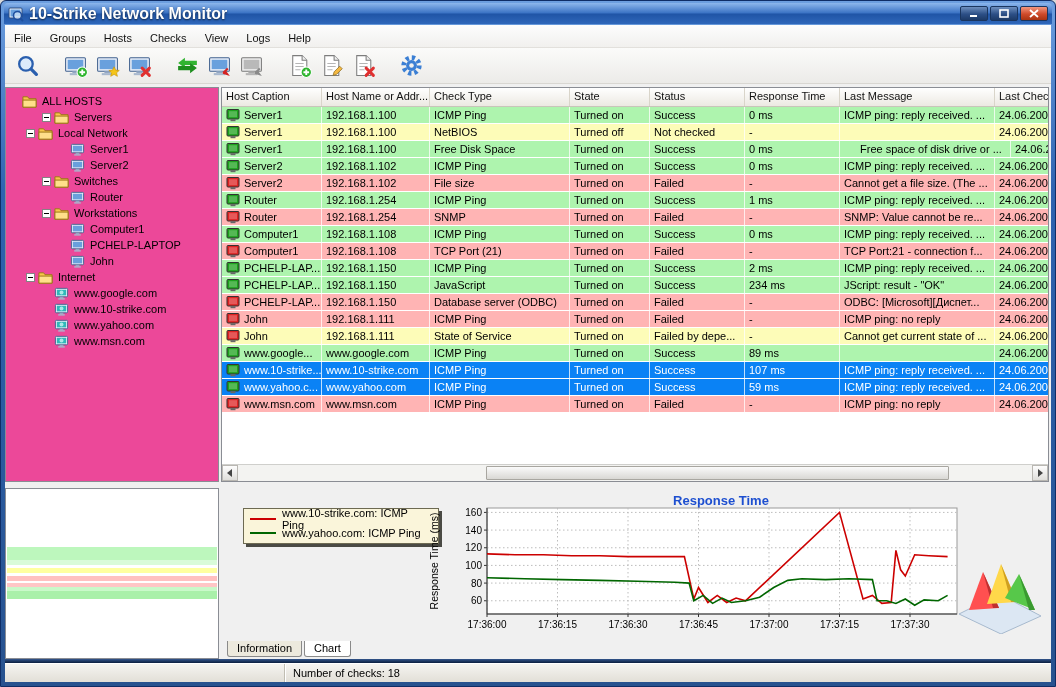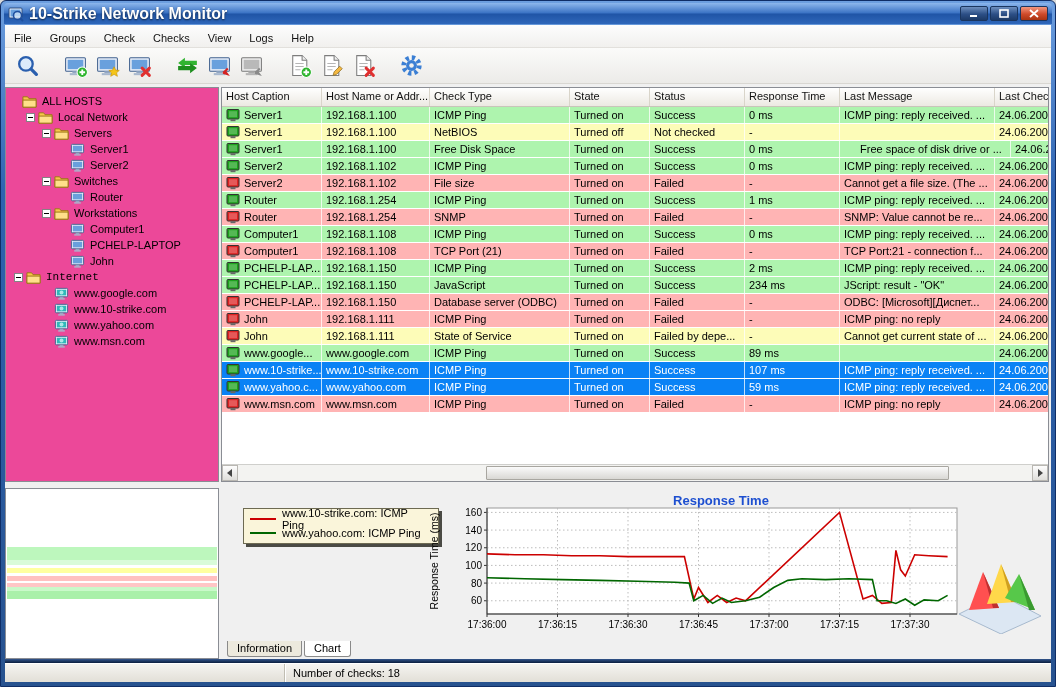--- a/index.html
+++ b/index.html
@@ -117,21 +117,21 @@
             <path d="M1 1l8 7M9 1l-8 7" stroke="#fff" stroke-width="1.8"></path>
           </svg>
         </span>
     </span>
   </div>
 
   <div class="client">
     <div class="menubar" id="menubar">
         <span class="mitem">File</span>
         <span class="mitem">Groups</span>
-        <span class="mitem">Check</span>
+        <span class="mitem">Hosts</span>
         <span class="mitem">Checks</span>
         <span class="mitem">View</span>
         <span class="mitem">Logs</span>
         <span class="mitem">Help</span>
       </div>
     <div class="toolbar" id="toolbar">
         <div class="tbtn">
           <svg viewBox="0 0 24 24" width="25" height="25">
             <circle cx="10.5" cy="10.5" r="6.5" fill="#dcebfb" stroke="#2a5fae" stroke-width="2.2"></circle>
             <path d="M15.5 15.5l5 5" stroke="#2a5fae" stroke-width="3.2" stroke-linecap="round"></path>
@@ -230,153 +230,153 @@
           <div class="titem" style="padding-left: 4px;">
             <span class="espace"></span>
             <span class="ticon">
               <svg viewBox="0 0 16 16" width="15" height="15">
                 <path d="M1 3h5l1.5 2H15v9H1z" fill="#f7c64a" stroke="#9a7416"></path>
                 <path d="M1 6.5h14V14H1z" fill="#ffdf8a" stroke="#9a7416"></path>
               </svg>
             </span>
             <span class="tlabel">ALL HOSTS</span>
           </div>
+          <div class="titem" style="padding-left: 36px;">
+            <span class="ebox">
+              <svg width="9" height="9">
+                <rect x="0.5" y="0.5" width="8" height="8" fill="#fff" stroke="#848484"></rect>
+                <line x1="2" y1="4.5" x2="7" y2="4.5" stroke="#000"></line>
+              </svg>
+            </span>
+            <span class="ticon">
+              <svg viewBox="0 0 16 16" width="15" height="15">
+                <path d="M1 3h5l1.5 2H15v9H1z" fill="#f7c64a" stroke="#9a7416"></path>
+                <path d="M1 6.5h14V14H1z" fill="#ffdf8a" stroke="#9a7416"></path>
+              </svg>
+            </span>
+            <span class="tlabel">Servers</span>
+          </div>
           <div class="titem" style="padding-left: 20px;">
             <span class="ebox">
               <svg width="9" height="9">
                 <rect x="0.5" y="0.5" width="8" height="8" fill="#fff" stroke="#848484"></rect>
                 <line x1="2" y1="4.5" x2="7" y2="4.5" stroke="#000"></line>
               </svg>
             </span>
             <span class="ticon">
               <svg viewBox="0 0 16 16" width="15" height="15">
                 <path d="M1 3h5l1.5 2H15v9H1z" fill="#f7c64a" stroke="#9a7416"></path>
                 <path d="M1 6.5h14V14H1z" fill="#ffdf8a" stroke="#9a7416"></path>
               </svg>
             </span>
             <span class="tlabel">Local Network</span>
           </div>
+          <div class="titem" style="padding-left: 52px;">
+            <span class="espace"></span>
+            <span class="ticon">
+              <svg viewBox="0 0 16 16" width="15" height="15">
+                <rect x="1.5" y="2.5" width="13" height="9" rx="1" fill="#e8eef8" stroke="#41618e"></rect>
+                <rect x="3" y="4" width="10" height="6" fill="#69a0dd"></rect>
+                <rect x="6" y="11.5" width="4" height="1.5" fill="#93a7c4"></rect>
+                <rect x="4.5" y="13" width="7" height="1.5" fill="#a8b8cf"></rect>
+              </svg>
+            </span>
+            <span class="tlabel">Server1</span>
+          </div>
+          <div class="titem" style="padding-left: 52px;">
+            <span class="espace"></span>
+            <span class="ticon">
+              <svg viewBox="0 0 16 16" width="15" height="15">
+                <rect x="1.5" y="2.5" width="13" height="9" rx="1" fill="#e8eef8" stroke="#41618e"></rect>
+                <rect x="3" y="4" width="10" height="6" fill="#69a0dd"></rect>
+                <rect x="6" y="11.5" width="4" height="1.5" fill="#93a7c4"></rect>
+                <rect x="4.5" y="13" width="7" height="1.5" fill="#a8b8cf"></rect>
+              </svg>
+            </span>
+            <span class="tlabel">Server2</span>
+          </div>
           <div class="titem" style="padding-left: 36px;">
             <span class="ebox">
               <svg width="9" height="9">
                 <rect x="0.5" y="0.5" width="8" height="8" fill="#fff" stroke="#848484"></rect>
                 <line x1="2" y1="4.5" x2="7" y2="4.5" stroke="#000"></line>
               </svg>
             </span>
             <span class="ticon">
               <svg viewBox="0 0 16 16" width="15" height="15">
                 <path d="M1 3h5l1.5 2H15v9H1z" fill="#f7c64a" stroke="#9a7416"></path>
                 <path d="M1 6.5h14V14H1z" fill="#ffdf8a" stroke="#9a7416"></path>
               </svg>
             </span>
-            <span class="tlabel">Servers</span>
+            <span class="tlabel">Switches</span>
           </div>
           <div class="titem" style="padding-left: 52px;">
             <span class="espace"></span>
             <span class="ticon">
               <svg viewBox="0 0 16 16" width="15" height="15">
                 <rect x="1.5" y="2.5" width="13" height="9" rx="1" fill="#e8eef8" stroke="#41618e"></rect>
                 <rect x="3" y="4" width="10" height="6" fill="#69a0dd"></rect>
                 <rect x="6" y="11.5" width="4" height="1.5" fill="#93a7c4"></rect>
                 <rect x="4.5" y="13" width="7" height="1.5" fill="#a8b8cf"></rect>
               </svg>
             </span>
-            <span class="tlabel">Server1</span>
-          </div>
-          <div class="titem" style="padding-left: 52px;">
-            <span class="espace"></span>
-            <span class="ticon">
-              <svg viewBox="0 0 16 16" width="15" height="15">
-                <rect x="1.5" y="2.5" width="13" height="9" rx="1" fill="#e8eef8" stroke="#41618e"></rect>
-                <rect x="3" y="4" width="10" height="6" fill="#69a0dd"></rect>
-                <rect x="6" y="11.5" width="4" height="1.5" fill="#93a7c4"></rect>
-                <rect x="4.5" y="13" width="7" height="1.5" fill="#a8b8cf"></rect>
-              </svg>
-            </span>
-            <span class="tlabel">Server2</span>
+            <span class="tlabel">Router</span>
           </div>
           <div class="titem" style="padding-left: 36px;">
             <span class="ebox">
               <svg width="9" height="9">
                 <rect x="0.5" y="0.5" width="8" height="8" fill="#fff" stroke="#848484"></rect>
                 <line x1="2" y1="4.5" x2="7" y2="4.5" stroke="#000"></line>
               </svg>
             </span>
             <span class="ticon">
               <svg viewBox="0 0 16 16" width="15" height="15">
                 <path d="M1 3h5l1.5 2H15v9H1z" fill="#f7c64a" stroke="#9a7416"></path>
                 <path d="M1 6.5h14V14H1z" fill="#ffdf8a" stroke="#9a7416"></path>
               </svg>
             </span>
-            <span class="tlabel">Switches</span>
+            <span class="tlabel">Workstations</span>
           </div>
           <div class="titem" style="padding-left: 52px;">
             <span class="espace"></span>
             <span class="ticon">
               <svg viewBox="0 0 16 16" width="15" height="15">
                 <rect x="1.5" y="2.5" width="13" height="9" rx="1" fill="#e8eef8" stroke="#41618e"></rect>
                 <rect x="3" y="4" width="10" height="6" fill="#69a0dd"></rect>
                 <rect x="6" y="11.5" width="4" height="1.5" fill="#93a7c4"></rect>
                 <rect x="4.5" y="13" width="7" height="1.5" fill="#a8b8cf"></rect>
               </svg>
             </span>
-            <span class="tlabel">Router</span>
-          </div>
-          <div class="titem" style="padding-left: 36px;">
-            <span class="ebox">
-              <svg width="9" height="9">
-                <rect x="0.5" y="0.5" width="8" height="8" fill="#fff" stroke="#848484"></rect>
-                <line x1="2" y1="4.5" x2="7" y2="4.5" stroke="#000"></line>
-              </svg>
-            </span>
-            <span class="ticon">
-              <svg viewBox="0 0 16 16" width="15" height="15">
-                <path d="M1 3h5l1.5 2H15v9H1z" fill="#f7c64a" stroke="#9a7416"></path>
-                <path d="M1 6.5h14V14H1z" fill="#ffdf8a" stroke="#9a7416"></path>
-              </svg>
-            </span>
-            <span class="tlabel">Workstations</span>
+            <span class="tlabel">Computer1</span>
           </div>
           <div class="titem" style="padding-left: 52px;">
             <span class="espace"></span>
             <span class="ticon">
               <svg viewBox="0 0 16 16" width="15" height="15">
                 <rect x="1.5" y="2.5" width="13" height="9" rx="1" fill="#e8eef8" stroke="#41618e"></rect>
                 <rect x="3" y="4" width="10" height="6" fill="#69a0dd"></rect>
                 <rect x="6" y="11.5" width="4" height="1.5" fill="#93a7c4"></rect>
                 <rect x="4.5" y="13" width="7" height="1.5" fill="#a8b8cf"></rect>
               </svg>
             </span>
-            <span class="tlabel">Computer1</span>
+            <span class="tlabel">PCHELP-LAPTOP</span>
           </div>
           <div class="titem" style="padding-left: 52px;">
             <span class="espace"></span>
             <span class="ticon">
               <svg viewBox="0 0 16 16" width="15" height="15">
                 <rect x="1.5" y="2.5" width="13" height="9" rx="1" fill="#e8eef8" stroke="#41618e"></rect>
                 <rect x="3" y="4" width="10" height="6" fill="#69a0dd"></rect>
                 <rect x="6" y="11.5" width="4" height="1.5" fill="#93a7c4"></rect>
                 <rect x="4.5" y="13" width="7" height="1.5" fill="#a8b8cf"></rect>
               </svg>
             </span>
-            <span class="tlabel">PCHELP-LAPTOP</span>
-          </div>
-          <div class="titem" style="padding-left: 52px;">
-            <span class="espace"></span>
-            <span class="ticon">
-              <svg viewBox="0 0 16 16" width="15" height="15">
-                <rect x="1.5" y="2.5" width="13" height="9" rx="1" fill="#e8eef8" stroke="#41618e"></rect>
-                <rect x="3" y="4" width="10" height="6" fill="#69a0dd"></rect>
-                <rect x="6" y="11.5" width="4" height="1.5" fill="#93a7c4"></rect>
-                <rect x="4.5" y="13" width="7" height="1.5" fill="#a8b8cf"></rect>
-              </svg>
-            </span>
             <span class="tlabel">John</span>
           </div>
-          <div class="titem" style="padding-left: 8px; font-family: Liberation Mono, monospace;">
+          <div class="titem" style="padding-left: 20px;">
             <span class="ebox">
               <svg width="9" height="9">
                 <rect x="0.5" y="0.5" width="8" height="8" fill="#fff" stroke="#848484"></rect>
                 <line x1="2" y1="4.5" x2="7" y2="4.5" stroke="#000"></line>
               </svg>
             </span>
             <span class="ticon">
               <svg viewBox="0 0 16 16" width="15" height="15">
                 <path d="M1 3h5l1.5 2H15v9H1z" fill="#f7c64a" stroke="#9a7416"></path>
                 <path d="M1 6.5h14V14H1z" fill="#ffdf8a" stroke="#9a7416"></path>

